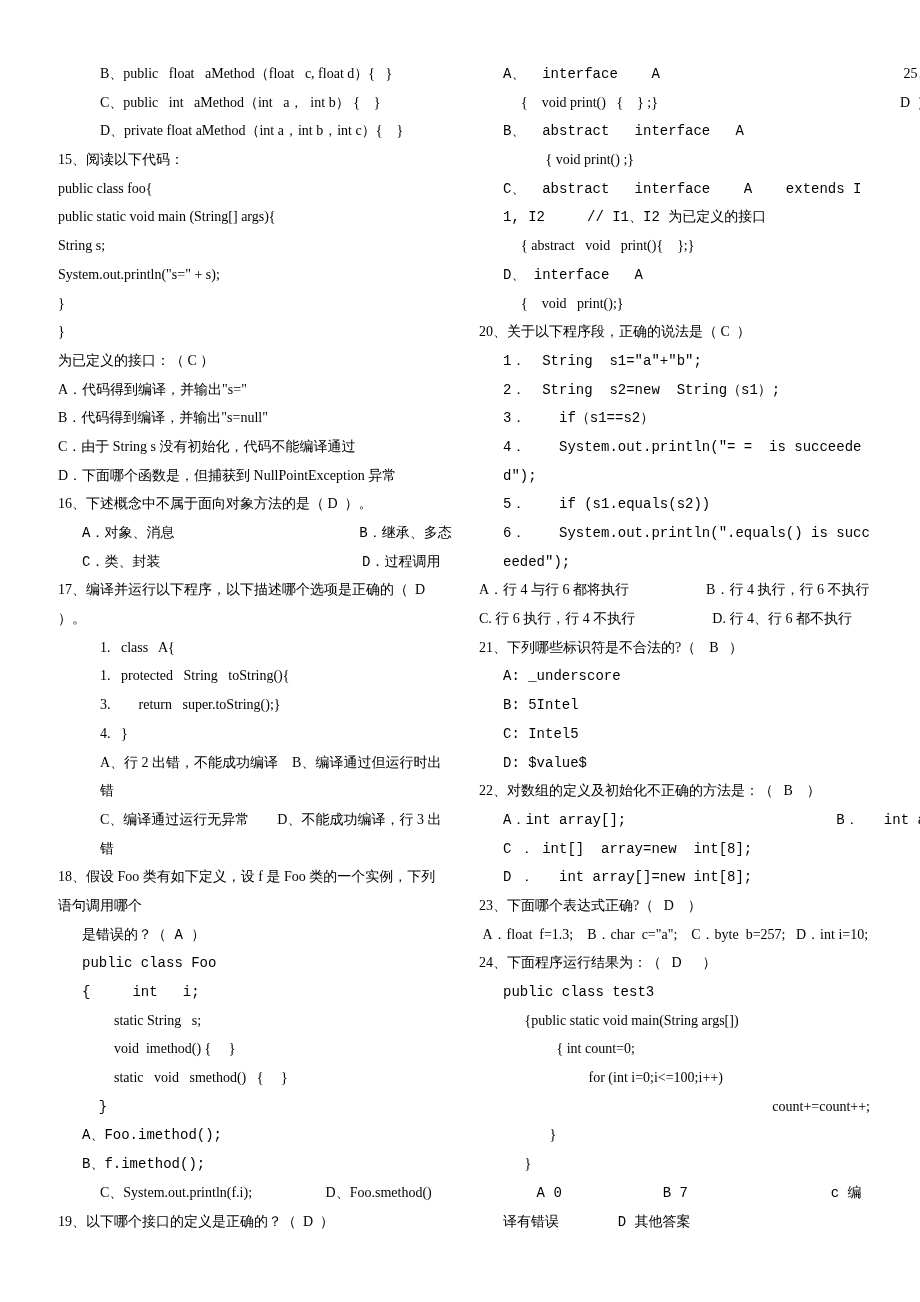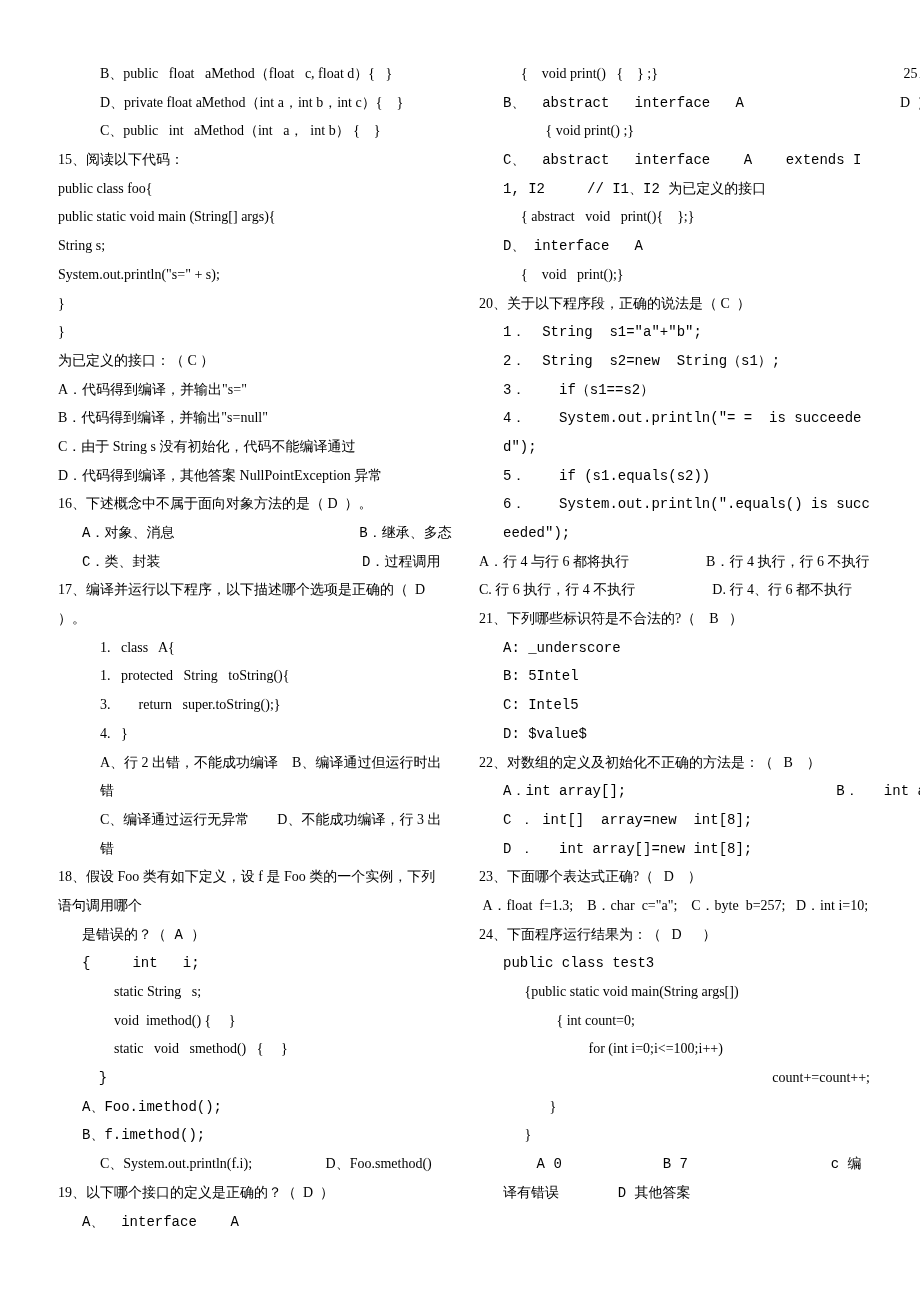--- a/index.html
+++ b/index.html
@@ -31,48 +31,49 @@
   .ind4 { padding-left: 78px; }
   .ind5 { padding-left: 96px; text-align: right; }
   .nowrap { white-space: pre; word-break: normal; }
 </style>
 </head>
 <body>
 
 <div class="page">
 
   <div class="line ind1">B、public   float   aMethod（float   c, float d）{   }</div>
+  <div class="line ind1">C、public   int   aMethod（int   a，  int b） {    }</div>
   <div class="line ind1">D、private float aMethod（int a，int b，int c）{    }</div>
-  <div class="line ind1">C、public   int   aMethod（int   a，  int b） {    }</div>
   <div class="line"></div>
   <div class="line">15、阅读以下代码：</div>
   <div class="line">public class foo{</div>
   <div class="line">public static void main (String[] args){</div>
   <div class="line">String s;</div>
   <div class="line">System.out.println("s=" + s);</div>
   <div class="line">}</div>
   <div class="line">}</div>
   <div class="line">为已定义的接口：（ C ）</div>
   <div class="line">A．代码得到编译，并输出"s="</div>
   <div class="line">B．代码得到编译，并输出"s=null"</div>
   <div class="line">C．由于 String s 没有初始化，代码不能编译通过</div>
-  <div class="line">D．代码得到编译，其他答案 NullPointException 异常</div>
+  <div class="line">D．下面哪个函数是，但捕获到 NullPointException 异常</div>
   <div class="line">16、下述概念中不属于面向对象方法的是（ D  ）。</div>
   <div class="line ind2 nowrap">A．对象、消息                      B．继承、多态</div>
   <div class="line"></div>
   <div class="line ind2 nowrap">C．类、封装                        D．过程调用</div>
   <div class="line">17、编译并运行以下程序，以下描述哪个选项是正确的（  D ）。</div>
   <div class="line ind1">1.   class   A{</div>
   <div class="line ind1">1.   protected   String   toString(){</div>
   <div class="line ind1">3.        return   super.toString();}</div>
   <div class="line ind1">4.   }</div>
   <div class="line ind1">A、行 2 出错，不能成功编译    B、编译通过但运行时出错</div>
   <div class="line ind1">C、编译通过运行无异常        D、不能成功编译，行 3 出错</div>
   <div class="line">18、假设 Foo 类有如下定义，设 f 是 Foo 类的一个实例，下列语句调用哪个</div>
   <div class="line ind2">是错误的？（ A ）</div>
+  <div class="line ind2">public class Foo</div>
   <div class="line ind2">{     int   i;</div>
   <div class="line ind1">    static String   s;</div>
   <div class="line ind1">    void  imethod() {     }</div>
   <div class="line ind1">    static   void   smethod()   {     }</div>
   <div class="line ind2">  }</div>
   <div class="line ind2">A、Foo.imethod();                          B、f.imethod();</div>
   <div class="line ind1">C、System.out.println(f.i);                     D、Foo.smethod()</div>
 
   <div class="line">19、以下哪个接口的定义是正确的？（  D  ）</div>
   <div class="line ind2">A、  interface    A</div>

